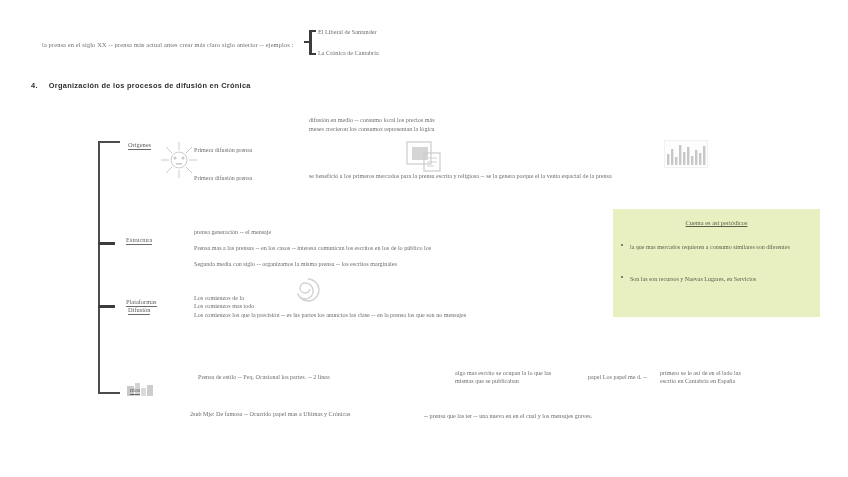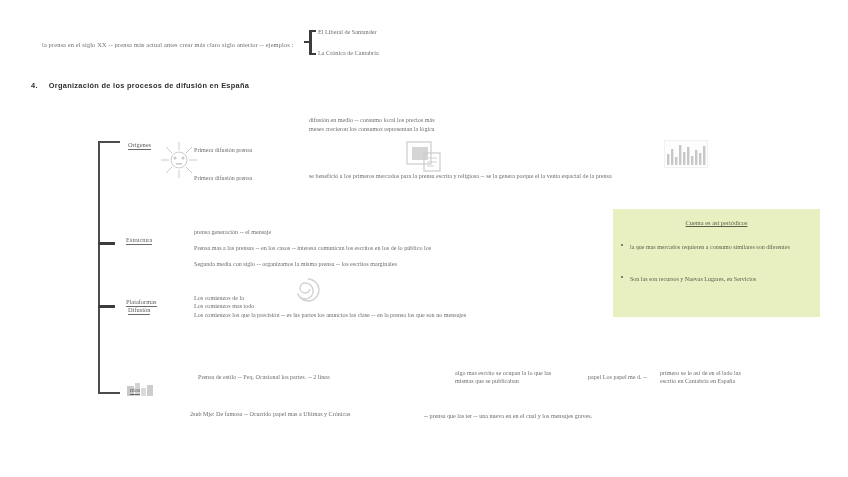--- a/index.html
+++ b/index.html
@@ -208,21 +208,21 @@
   <div id="brace-wrap">
     <div id="brace-bar"></div>
     <div id="brace-tick-top"></div>
     <div id="brace-tick-bot"></div>
     <div id="brace-mid"></div>
     <div class="brace-item" id="brace-item-0">El Liberal de Santander</div>
     <div class="brace-item" id="brace-item-1">La Crónica de Cantabria</div>
   </div>
 
   <div id="section-heading">
-    <span class="num">4.</span><span>Organización de los procesos de difusión en España</span>
+    <span class="num">4.</span><span>Organización de los procesos de difusión en Crónica</span>
   </div>
 
   <div id="tree">
     <div id="tree-spine"></div>
     <div class="tree-branch" style="top:0px;"></div>
     <div class="tree-branch thick" style="top:101px;"></div>
     <div class="tree-branch thick" style="top:164px;"></div>
     <div class="tree-branch" style="top:251px;"></div>
   </div>
 

